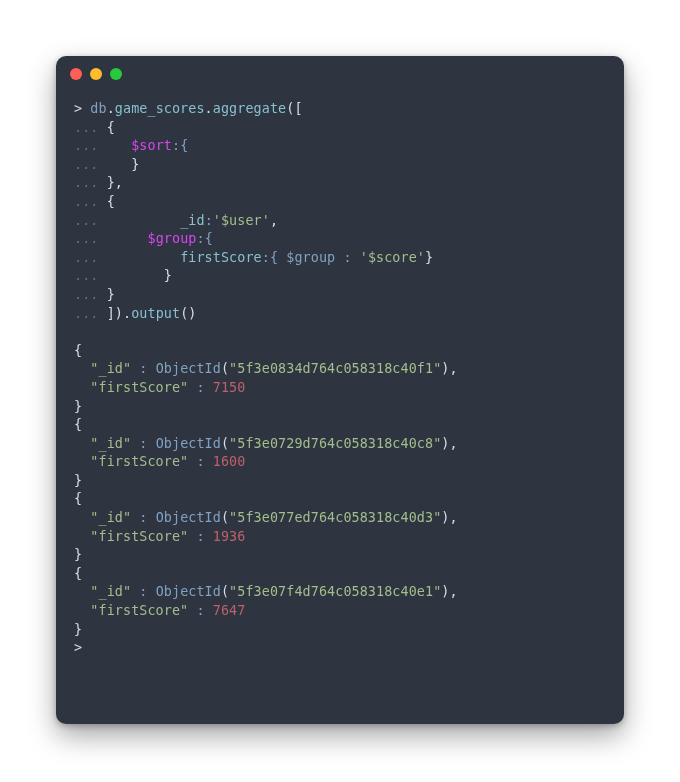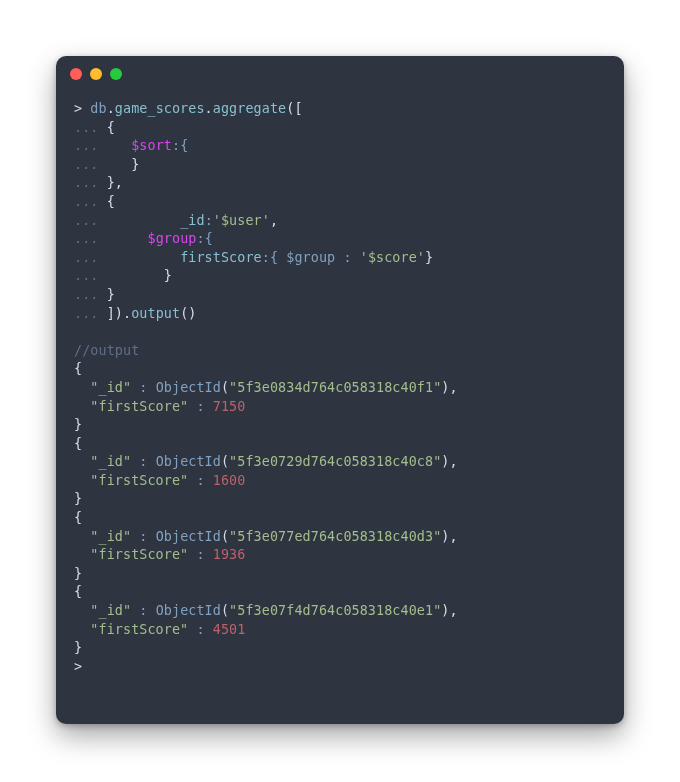--- a/index.html
+++ b/index.html
@@ -90,36 +90,35 @@
     <div class="ln"><span class="c-muted">...</span><span class="c-punc">          </span><span class="c-ident">firstScore</span><span class="c-db">:{</span><span class="c-db"> $group </span><span class="c-db">:</span><span class="c-punc"> </span><span class="c-str">'$score'</span><span class="c-punc">}</span></div>
 
     <div class="ln"><span class="c-muted">...</span><span class="c-punc">        </span><span class="c-punc">}</span></div>
 
     <div class="ln"><span class="c-muted">...</span><span class="c-punc"> </span><span class="c-punc">}</span></div>
 
     <div class="ln"><span class="c-muted">...</span><span class="c-punc"> </span><span class="c-punc">]).</span><span class="c-ident">output</span><span class="c-punc">()</span></div>
 
     <div class="ln">&nbsp;</div>
 
-    <div class="ln"><span class="c-muted">//output</span></div>
 
     <div id="rows-target">
         <div class="ln"><span class="c-punc">{</span></div>
         <div class="ln"><span class="c-punc">  </span><span class="c-str">"_id"</span><span class="c-db"> : </span><span class="c-db">ObjectId</span><span class="c-punc">(</span><span class="c-str">"5f3e0834d764c058318c40f1"</span><span class="c-punc">),</span></div>
         <div class="ln"><span class="c-punc">  </span><span class="c-str">"firstScore"</span><span class="c-db"> : </span><span class="c-num">7150</span></div>
         <div class="ln"><span class="c-punc">}</span></div>
         <div class="ln"><span class="c-punc">{</span></div>
         <div class="ln"><span class="c-punc">  </span><span class="c-str">"_id"</span><span class="c-db"> : </span><span class="c-db">ObjectId</span><span class="c-punc">(</span><span class="c-str">"5f3e0729d764c058318c40c8"</span><span class="c-punc">),</span></div>
         <div class="ln"><span class="c-punc">  </span><span class="c-str">"firstScore"</span><span class="c-db"> : </span><span class="c-num">1600</span></div>
         <div class="ln"><span class="c-punc">}</span></div>
         <div class="ln"><span class="c-punc">{</span></div>
         <div class="ln"><span class="c-punc">  </span><span class="c-str">"_id"</span><span class="c-db"> : </span><span class="c-db">ObjectId</span><span class="c-punc">(</span><span class="c-str">"5f3e077ed764c058318c40d3"</span><span class="c-punc">),</span></div>
         <div class="ln"><span class="c-punc">  </span><span class="c-str">"firstScore"</span><span class="c-db"> : </span><span class="c-num">1936</span></div>
         <div class="ln"><span class="c-punc">}</span></div>
         <div class="ln"><span class="c-punc">{</span></div>
         <div class="ln"><span class="c-punc">  </span><span class="c-str">"_id"</span><span class="c-db"> : </span><span class="c-db">ObjectId</span><span class="c-punc">(</span><span class="c-str">"5f3e07f4d764c058318c40e1"</span><span class="c-punc">),</span></div>
-        <div class="ln"><span class="c-punc">  </span><span class="c-str">"firstScore"</span><span class="c-db"> : </span><span class="c-num">4501</span></div>
+        <div class="ln"><span class="c-punc">  </span><span class="c-str">"firstScore"</span><span class="c-db"> : </span><span class="c-num">7647</span></div>
         <div class="ln"><span class="c-punc">}</span></div>
       </div>
 
     <div class="ln"><span class="c-punc">&gt; </span></div>
   </div>
 </div>
 
 </body></html>

